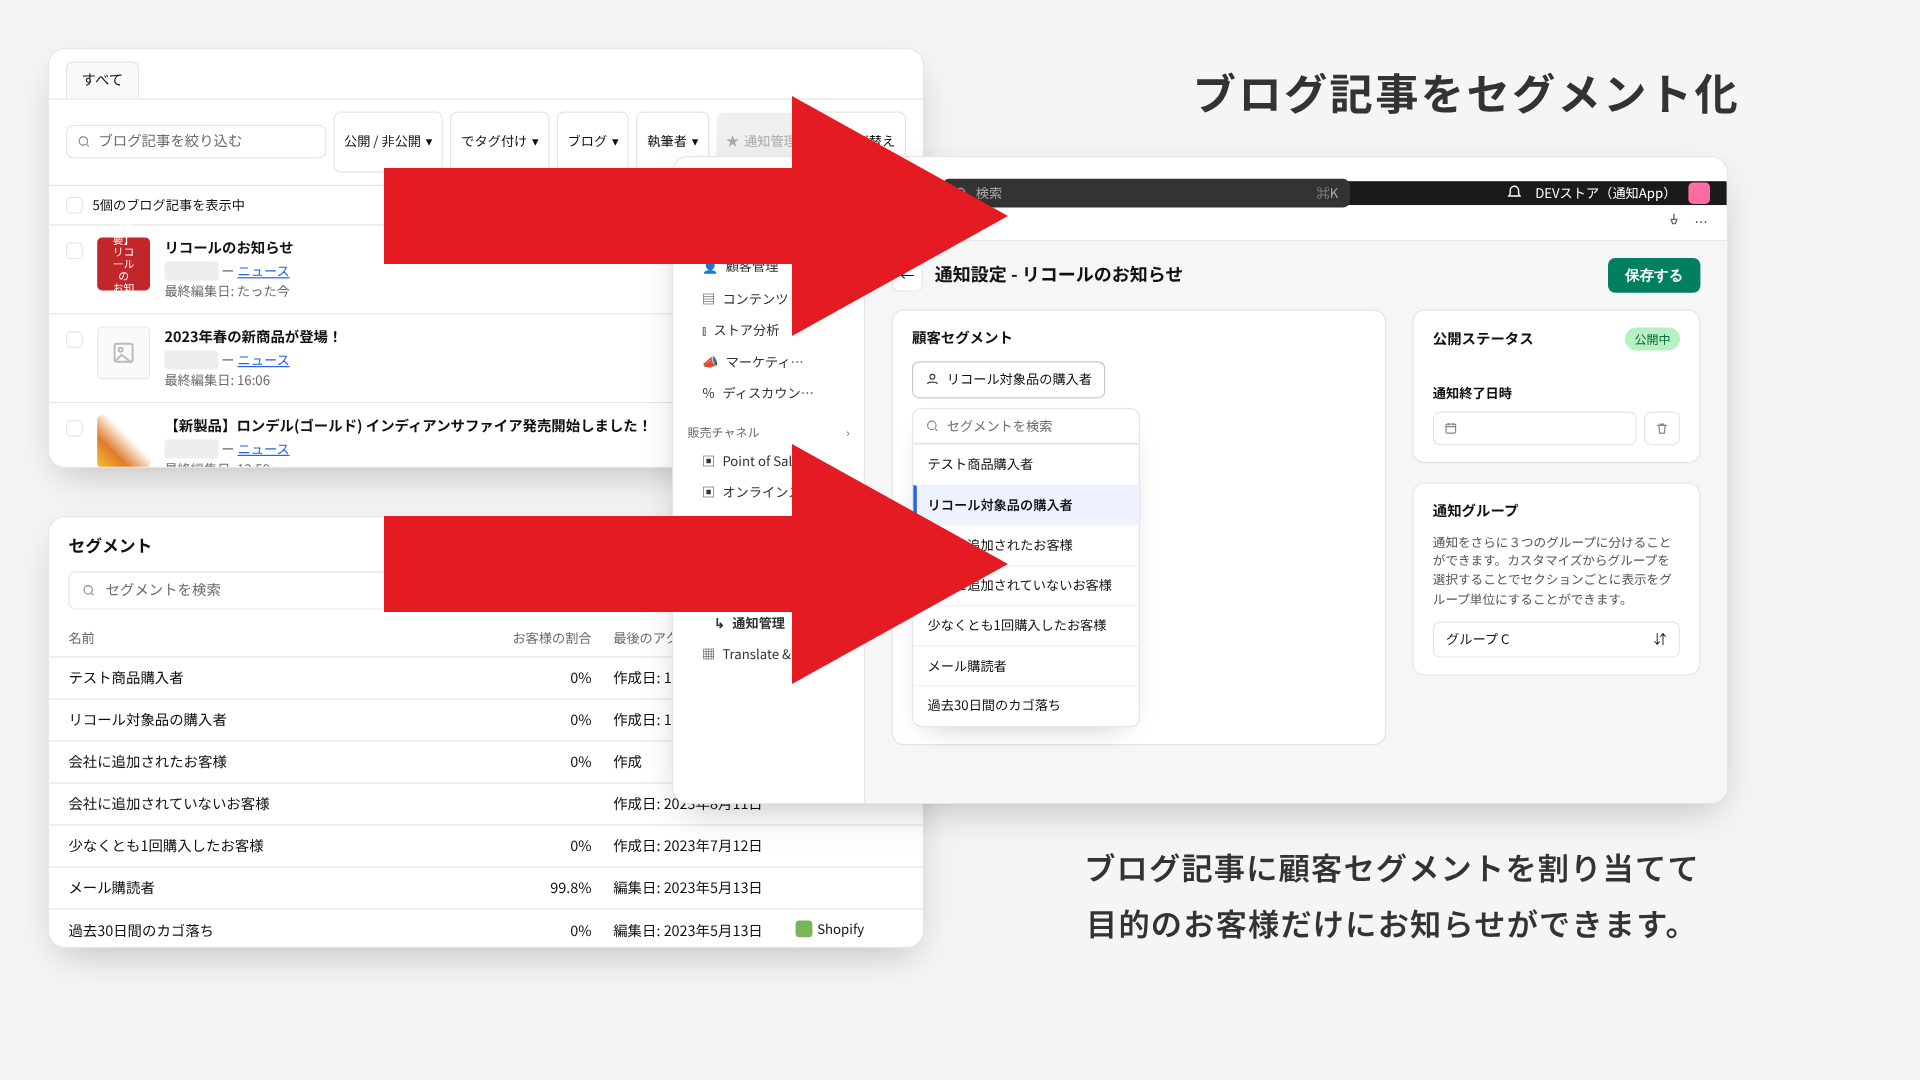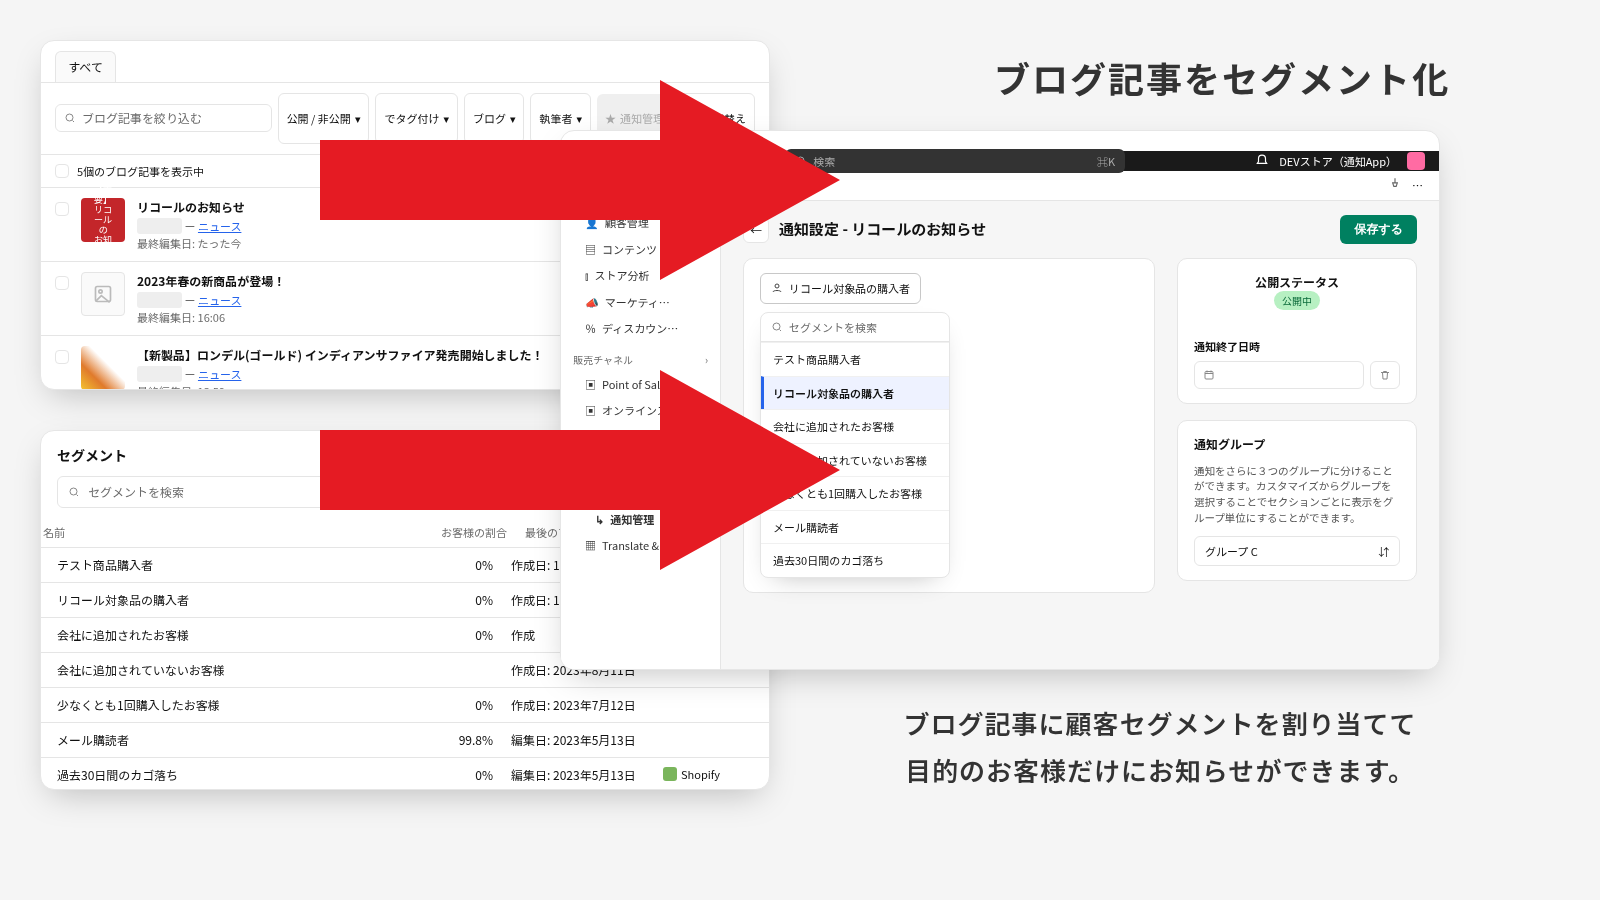--- a/index.html
+++ b/index.html
@@ -37,21 +37,21 @@
   .thumb.red { background:#c3262a; line-height:1.1; padding:20px; font-size:9px;}
   .thumb.empty { border:1px solid var(--line); background:#fafafa; }
   .post h4{ margin:0 0 2px 0; font-size:12px; font-weight:700;}
   .sub { font-size:11px; color:var(--muted);}
   .news-link { color:var(--news); text-decoration:underline; font-size:11px; }
   
   #seg-panel { left:40px; top:430px; width:730px; height:360px; padding-bottom:10px;}
   #seg-panel h3{ margin:14px 16px 10px 16px; font-size:14px;}
   .seg-search { margin:0 16px 10px 16px; border:1px solid var(--line); border-radius:6px;
                 padding:6px 10px; color:var(--muted); display:flex; gap:8px; align-items:center;}
-  .seg-head { display:flex; padding:6px 2px; font-size:11px; color:var(--muted); border-bottom:1px solid var(--line);}
+  .seg-head { display:flex; padding:6px 16px; font-size:11px; color:var(--muted); border-bottom:1px solid var(--line);}
   .c1{flex:1;} .c2{width:90px; text-align:right;} .c3{width:170px; padding-left:18px;} .c4{width:90px;}
   .seg-row { display:flex; padding:8px 16px; font-size:12px; border-bottom:1px solid var(--line); align-items:center;}
   .shop-badge { display:inline-flex; align-items:center; gap:4px; font-size:11px;}
   .shop-mark{ width:14px; height:14px; background:#7ab55c; border-radius:3px; display:inline-block; position:relative;}
   
   #admin { left:560px; top:130px; width:880px; height:540px; border-radius:14px; }
   .topbar { height:20px; background:var(--dark); color:#fff; display:flex; align-items:center;
             padding:10px 14px; gap:14px; font-size:11px;margin-top:20px;}
   .topbar .brand{ display:flex; align-items:center; gap:6px; flex:0 0 80px;}
   .topbar .center{ flex:1; display:flex; justify-content:center;}
@@ -321,20 +321,21 @@
       <div class="work-head">
         <div style="display:flex;align-items:center;">
           <div class="back-btn">←</div>
           <h2>通知設定 - リコールのお知らせ</h2>
         </div>
         <button class="save-btn">保存する</button>
       </div>
       <div class="work-grid">
         <div class="left-col">
           <div class="wcard">
+            <h4>顧客セグメント</h4>
             <span class="chip">
               <svg class="ico" viewBox="0 0 24 24" fill="none" stroke="#444" stroke-width="2">
                   <circle cx="12" cy="8" r="4"></circle>
                   <path d="M4 20c0-4 16-4 16 0"></path>
                 </svg>
               <span>リコール対象品の購入者</span>
             </span>
             <div class="dropdown">
               <div class="dd-search">
                 <svg class="ico" viewBox="0 0 24 24" fill="none" stroke="#888" stroke-width="2">
@@ -350,21 +351,21 @@
                   <div class="dd-item">会社に追加されていないお客様</div>
                   <div class="dd-item">少なくとも1回購入したお客様</div>
                   <div class="dd-item">メール購読者</div>
                   <div class="dd-item">過去30日間のカゴ落ち</div>
                 </div>
             </div>
           </div>
         </div>
         <div class="right-col">
           <div class="wcard">
-            <div style="display:flex;justify-content:space-between;align-items:center;flex-direction:column;">
+            <div style="display:flex;justify-content:space-between;align-items:center;">
               <h4 style="margin:0;">公開ステータス</h4>
               <span class="status-badge">公開中</span>
             </div>
             <div style="margin-top:28px;font-weight:700;">通知終了日時</div>
             <div class="date-in">
               <div class="date-field">
                 <svg class="ico" viewBox="0 0 24 24" fill="none" stroke="#888" stroke-width="2">
                     <rect x="4" y="5" width="16" height="15" rx="2"></rect>
                     <path d="M4 9h16M8 3v4M16 3v4"></path>
                   </svg>

